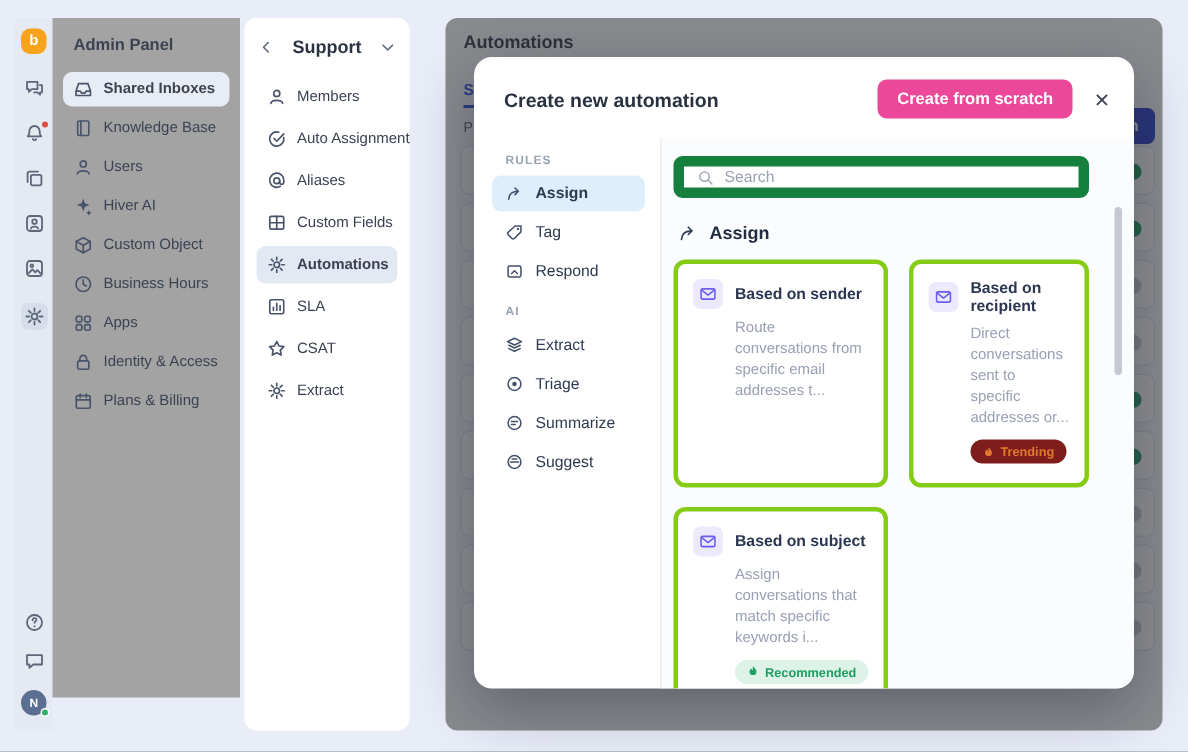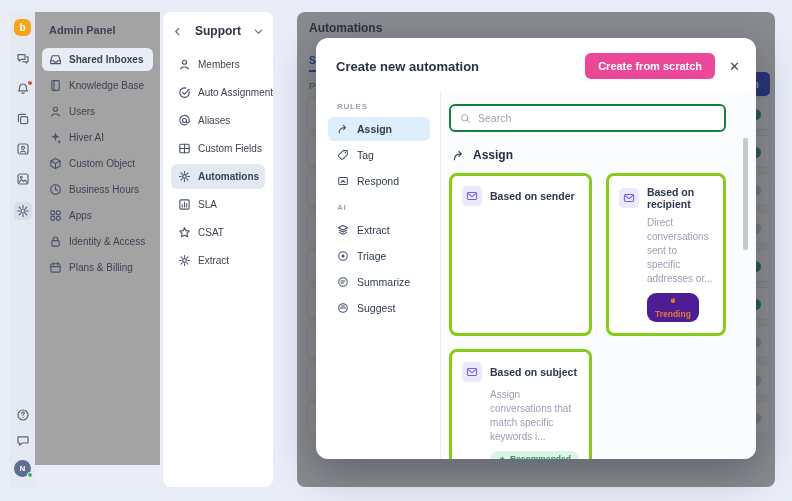--- a/index.html
+++ b/index.html
@@ -70,37 +70,37 @@
   .close-x { margin-left:14px; color:#3c4452; font-size:13px; line-height:1; cursor:default; }
   .modal-body { flex:1; display:flex; min-height:0; }
   .modal-nav { width:124px; flex:0 0 auto; padding:0 10px 0 12px; }
   .nav-label { font-size:8px; font-weight:bold; letter-spacing:.09em; color:#9aa3b2; margin:10px 0 6px 9px; }
   .nav-item { display:flex; align-items:center; gap:8px; font-size:10.5px; color:#2e3a4f;
     padding:6px 9px; border-radius:6px; margin-bottom:2px; }
   .nav-item .mi { color:#43506a; }
   .nav-item.selected { background:#ddeefd; font-weight:bold; }
   .modal-content { flex:1; border-left:1px solid #ecedf1; background:#fbfcfd; padding:12px 30px 0 8px;
     position:relative; overflow:hidden; }
-  .searchbox { height:28px; background:#fff; border:2px solid #15803d; border-radius:6px;
+  .searchbox { height:28px; background:#fff; border:7px solid #15803d; border-radius:6px;
     display:flex; align-items:center; gap:7px; padding:0 9px; color:#9aa3b2; }
   .searchbox input { border:none; outline:none; flex:1; font-size:10.5px; font-family:inherit; background:transparent; color:#3c4452; }
   .searchbox input::placeholder { color:#9aa3b2; }
   .section-heading { display:flex; align-items:center; gap:8px; font-size:12px; font-weight:bold;
     color:#222d42; margin:16px 0 11px 3px; }
   .section-heading .mi { color:#33405a; }
   .cards { display:grid; grid-template-columns:1fr 1fr; gap:13px 14px; }
   .card { background:#fff; border:3px solid #84cc16; border-radius:8px; padding:10px 10px 11px 10px; min-height:82px; }
   .card-head { display:flex; align-items:center; gap:8px; margin-bottom:6px; }
   .chip { width:20px; height:20px; border-radius:5px; background:#ece9fc; color:#6a5cf0;
     display:flex; align-items:center; justify-content:center; flex:0 0 auto; }
   .card-title { font-size:10.5px; font-weight:bold; color:#2b3750; }
   .card-desc { font-size:10px; color:#99a0b3; line-height:1.4; margin-left:28px; }
   .badge { display:inline-flex; align-items:center; gap:4px; font-size:8.5px; font-weight:bold;
     padding:3px 8px; border-radius:9px; margin:7px 0 0 28px; }
-  .badge.trending { background:#4c1d95; color:#e0792f;flex-direction:column; }
+  .badge.trending { background:#7f1d1d; color:#e0792f; }
   .badge.recommended { background:#ddf3e8; color:#1f9e63; }
   .scroll-thumb { position:absolute; right:8px; top:46px; width:5px; height:112px; background:#c4c8d1; border-radius:3px; }
 </style>
 </head>
 <body>
 
 <div class="rail">
   <div class="logo">b</div>
   <div class="rail-ic">
     <svg class="ic" width="14" height="14" viewBox="0 0 14 14">
@@ -471,20 +471,21 @@
         <div class="card">
           <div class="card-head">
             <span class="chip">
                 <svg class="ic" width="12" height="12" viewBox="0 0 14 14">
                   <rect x="1.6" y="3" width="10.8" height="8" rx="1.4"></rect>
                   <path d="M2.4 4.2L7 7.8l4.6-3.6"></path>
                 </svg>
               </span>
             <span class="card-title">Based on sender</span>
           </div>
+          <div class="card-desc">Route conversations from specific email addresses t...</div>
         </div>
         <div class="card">
           <div class="card-head">
             <span class="chip">
                 <svg class="ic" width="12" height="12" viewBox="0 0 14 14">
                   <rect x="1.6" y="3" width="10.8" height="8" rx="1.4"></rect>
                   <path d="M2.4 4.2L7 7.8l4.6-3.6"></path>
                 </svg>
               </span>
             <span class="card-title">Based on recipient</span>

